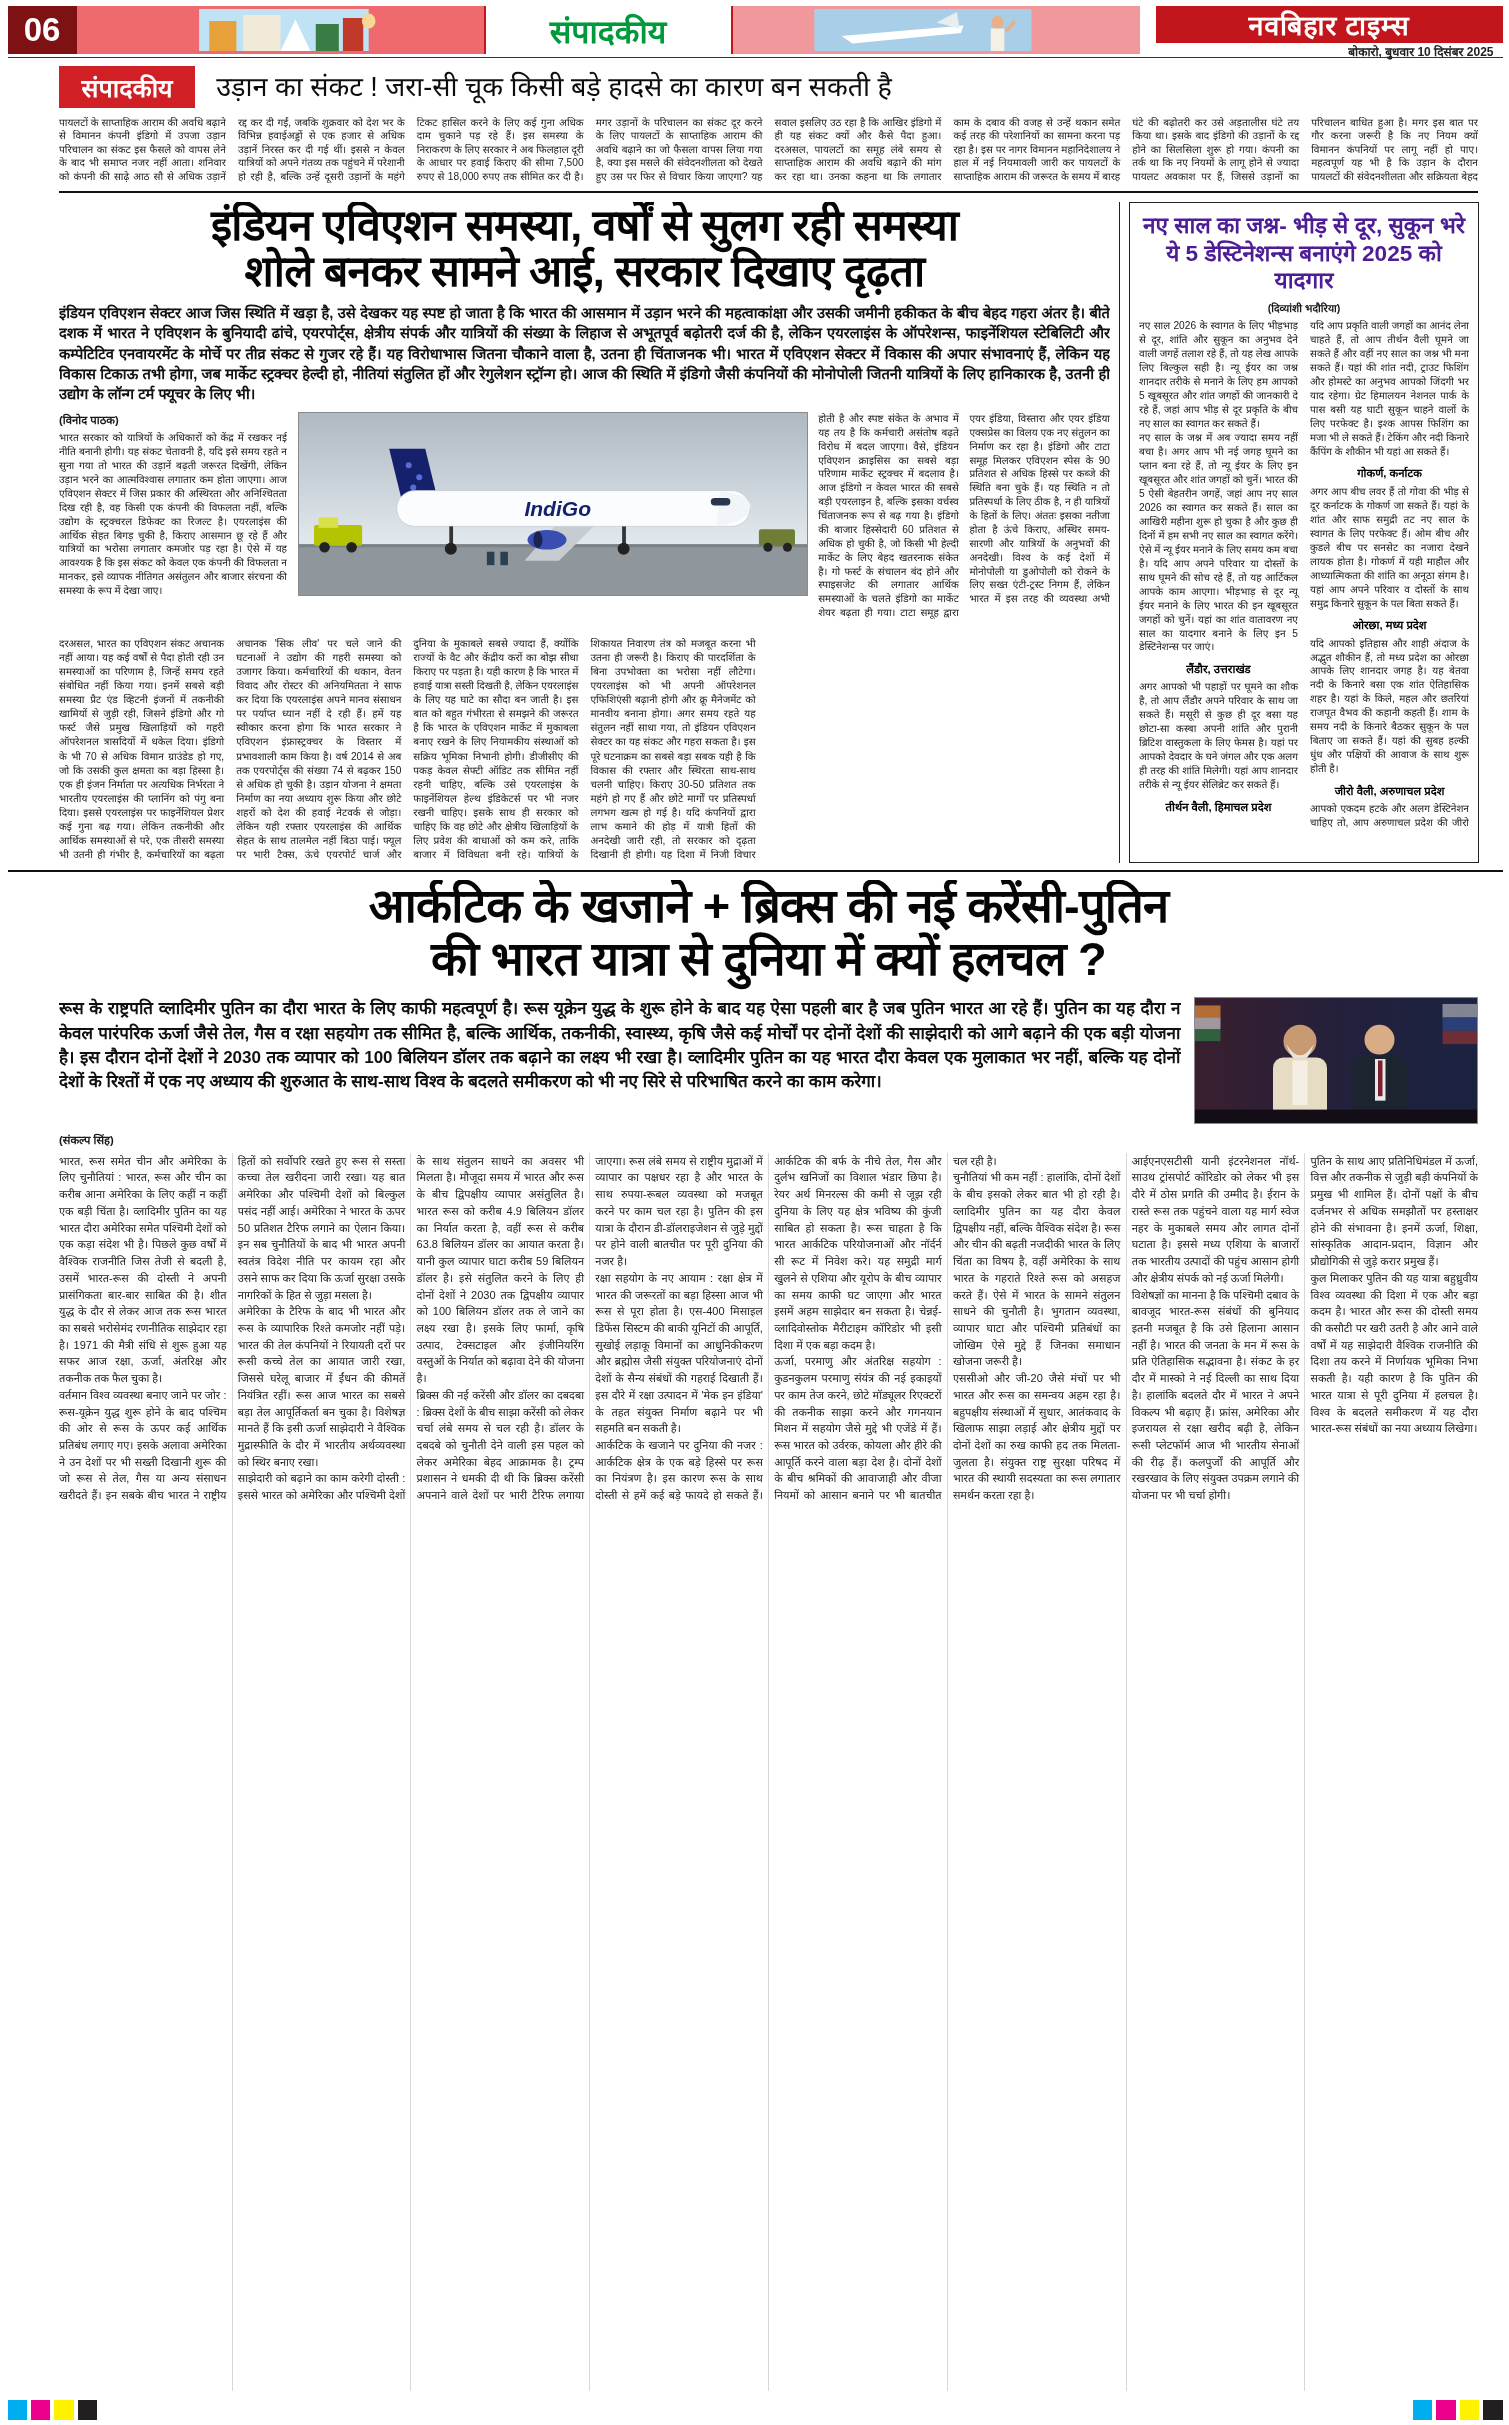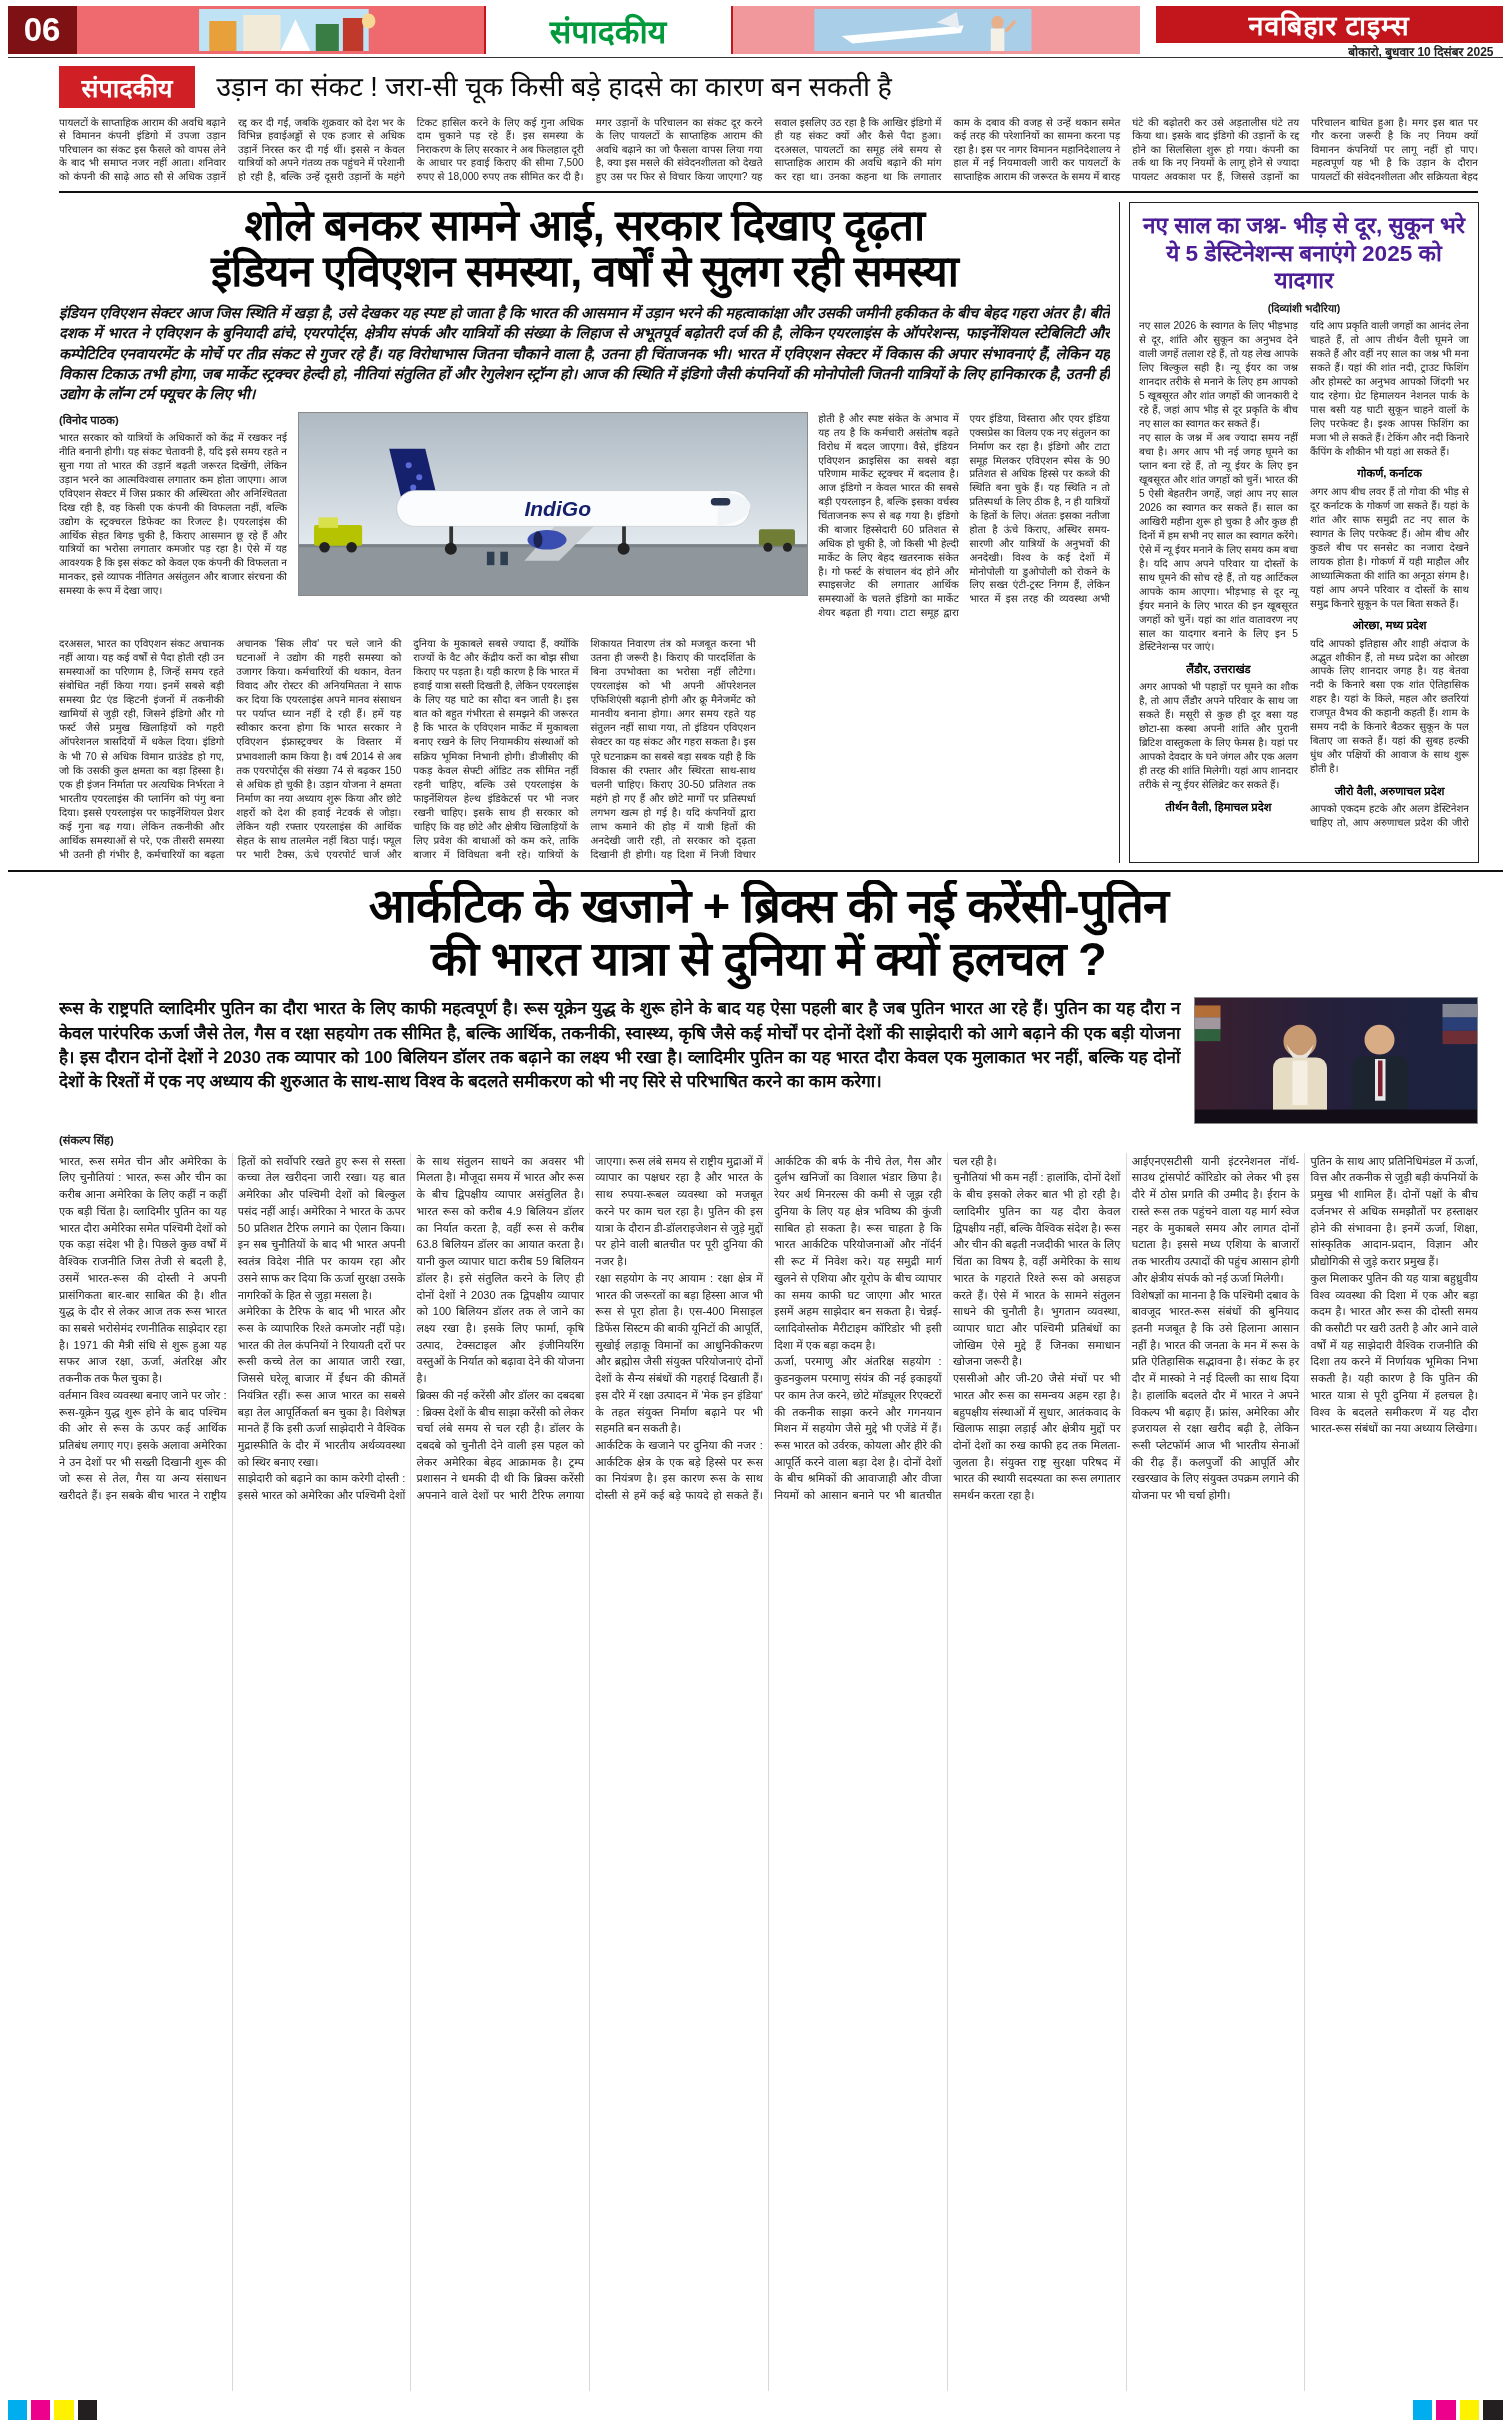--- a/index.html
+++ b/index.html
@@ -29,21 +29,21 @@
   .editorial { position:absolute; top:66px; left:59px; right:32px; height:127px; border-bottom:2.3px solid #111; }
   .ed-head { display:flex; align-items:center; gap:21px; height:42px; }
   .ed-label { background:#d11f26; color:#fff; font-size:25px; font-weight:700; padding:3.8px 22.6px; flex:0 0 auto; }
   .ed-headline { font-size:27px; font-weight:400; color:#0d0d0d; flex:1; line-height:1.05; }
   .ed-body { margin-top:7.5px; height:72px; overflow:hidden; column-count:8; column-gap:12px;
     column-fill:auto; font-size:10.2px; line-height:1.33; text-align:justify; color:#222; }
 
   
   .main-art { position:absolute; top:202px; left:59px; width:1051px; height:661px; overflow:hidden; }
   .m-h1 { text-align:center; font-size:43px; font-weight:700; line-height:1.07; letter-spacing:-0.8px; color:#050505; }
-  .m-intro { margin-top:9px; font-size:14.7px; font-weight:700; line-height:1.38; text-align:justify; color:#111;font-style:italic; }
+  .m-intro { margin-top:9px; font-size:14.7px; font-weight:700; line-height:1.38; text-align:justify; color:#111; }
   .m-media { display:flex; gap:10.6px; height:216px; margin-top:7.5px;justify-content:center; }
   .m-colA { width:228px; display:flex; flex-direction:column; }
   .m-byline { font-size:11.3px; font-weight:700; margin-bottom:4.5px; }
   .m-left { flex:1; overflow:hidden; font-size:10.2px; line-height:1.36; text-align:justify; }
   .m-photo { width:510px; height:184px; flex:0 0 auto; border:0.8px solid #8a8a8a; background:#cfd6da; overflow:hidden; }
   .m-photo svg { display:block; width:100%; height:100%; }
   .m-colB { flex:1; column-count:2; column-gap:10.6px; column-fill:auto; overflow:hidden;
     font-size:10.2px; line-height:1.36; text-align:justify; }
   .m-bottom { margin-top:9px; height:266px; column-count:6; column-gap:12px; column-fill:auto;
     overflow:hidden; font-size:10.2px; line-height:1.38; text-align:justify; }
@@ -125,22 +125,22 @@
 
   <section class="editorial">
     <div class="ed-head">
       <div class="ed-label">संपादकीय</div>
       <h2 class="ed-headline">उड़ान का संकट ! जरा-सी चूक किसी बड़े हादसे का कारण बन सकती है</h2>
     </div>
     <div class="ed-body">पायलटों के साप्ताहिक आराम की अवधि बढ़ाने से विमानन कंपनी इंडिगो में उपजा उड़ान परिचालन का संकट इस फैसले को वापस लेने के बाद भी समाप्त नजर नहीं आता। शनिवार को कंपनी की साढ़े आठ सौ से अधिक उड़ानें रद्द कर दी गईं, जबकि शुक्रवार को देश भर के विभिन्न हवाईअड्डों से एक हजार से अधिक उड़ानें निरस्त कर दी गई थीं। इससे न केवल यात्रियों को अपने गंतव्य तक पहुंचने में परेशानी हो रही है, बल्कि उन्हें दूसरी उड़ानों के महंगे टिकट हासिल करने के लिए कई गुना अधिक दाम चुकाने पड़ रहे हैं। इस समस्या के निराकरण के लिए सरकार ने अब फिलहाल दूरी के आधार पर हवाई किराए की सीमा 7,500 रुपए से 18,000 रुपए तक सीमित कर दी है। मगर उड़ानों के परिचालन का संकट दूर करने के लिए पायलटों के साप्ताहिक आराम की अवधि बढ़ाने का जो फैसला वापस लिया गया है, क्या इस मसले की संवेदनशीलता को देखते हुए उस पर फिर से विचार किया जाएगा? यह सवाल इसलिए उठ रहा है कि आखिर इंडिगो में ही यह संकट क्यों और कैसे पैदा हुआ। दरअसल, पायलटों का समूह लंबे समय से साप्ताहिक आराम की अवधि बढ़ाने की मांग कर रहा था। उनका कहना था कि लगातार काम के दबाव की वजह से उन्हें थकान समेत कई तरह की परेशानियों का सामना करना पड़ रहा है। इस पर नागर विमानन महानिदेशालय ने हाल में नई नियमावली जारी कर पायलटों के साप्ताहिक आराम की जरूरत के समय में बारह घंटे की बढ़ोतरी कर उसे अड़तालीस घंटे तय किया था। इसके बाद इंडिगो की उड़ानों के रद्द होने का सिलसिला शुरू हो गया। कंपनी का तर्क था कि नए नियमों के लागू होने से ज्यादा पायलट अवकाश पर हैं, जिससे उड़ानों का परिचालन बाधित हुआ है। मगर इस बात पर गौर करना जरूरी है कि नए नियम क्यों विमानन कंपनियों पर लागू नहीं हो पाए। महत्वपूर्ण यह भी है कि उड़ान के दौरान पायलटों की संवेदनशीलता और सक्रियता बेहद महत्वपूर्ण होती है, जरा-सी चूक किसी बड़े हादसे का कारण बन सकती है। ऐसे में उनके पूरी तरह स्वस्थ रहने के लिए उन्हें जरूरी आराम की सुविधा का पहलू भी अहम है। एक और समस्या है जो उड़ानों के संकट के बीच अक्सर हवाई यात्रियों को परेशानी और चिंता में डाल देती है, वह है किराए में अचानक बहुत ज्यादा बढ़ोतरी। यह इसलिए है, क्योंकि विमानन कंपनियों पर किराए की सीमा को लेकर कोई स्पष्ट नियम लागू नहीं है। इसी कारण शनिवार को एक तरफ की यात्रा के लिए 'इकोनॉमी' श्रेणी के हवाई टिकट की कीमत नब्बे हजार रुपए तक पहुंच गई।</div>
   </section>
 
   <section class="main-art">
+    <h1 class="m-h1">इंडियन एविएशन समस्या, वर्षों से सुलग रही समस्या</h1>
     <h1 class="m-h1">शोले बनकर सामने आई, सरकार दिखाए दृढ़ता</h1>
-    <h1 class="m-h1">इंडियन एविएशन समस्या, वर्षों से सुलग रही समस्या</h1>
     <p class="m-intro">इंडियन एविएशन सेक्टर आज जिस स्थिति में खड़ा है, उसे देखकर यह स्पष्ट हो जाता है कि भारत की आसमान में उड़ान भरने की महत्वाकांक्षा और उसकी जमीनी हकीकत के बीच बेहद गहरा अंतर है। बीते दशक में भारत ने एविएशन के बुनियादी ढांचे, एयरपोर्ट्स, क्षेत्रीय संपर्क और यात्रियों की संख्या के लिहाज से अभूतपूर्व बढ़ोतरी दर्ज की है, लेकिन एयरलाइंस के ऑपरेशन्स, फाइनेंशियल स्टेबिलिटी और कम्पेटिटिव एनवायरमेंट के मोर्चे पर तीव्र संकट से गुजर रहे हैं। यह विरोधाभास जितना चौकाने वाला है, उतना ही चिंताजनक भी। भारत में एविएशन सेक्टर में विकास की अपार संभावनाएं हैं, लेकिन यह विकास टिकाऊ तभी होगा, जब मार्केट स्ट्रक्चर हेल्दी हो, नीतियां संतुलित हों और रेगुलेशन स्ट्रॉन्ग हो। आज की स्थिति में इंडिगो जैसी कंपनियों की मोनोपोली जितनी यात्रियों के लिए हानिकारक है, उतनी ही उद्योग के लॉन्ग टर्म फ्यूचर के लिए भी।</p>
 
     <div class="m-media">
       <div class="m-colA">
         <div class="m-byline">(विनोद पाठक)</div>
         <div class="m-left">भारत सरकार को यात्रियों के अधिकारों को केंद्र में रखकर नई नीति बनानी होगी। यह संकट चेतावनी है, यदि इसे समय रहते न सुना गया तो भारत की उड़ानें बढ़ती जरूरत दिखेंगी, लेकिन उड़ान भरने का आत्मविश्वास लगातार कम होता जाएगा। आज एविएशन सेक्टर में जिस प्रकार की अस्थिरता और अनिश्चितता दिख रही है, वह किसी एक कंपनी की विफलता नहीं, बल्कि उद्योग के स्ट्रक्चरल डिफेक्ट का रिजल्ट है। एयरलाइंस की आर्थिक सेहत बिगड़ चुकी है, किराए आसमान छू रहे हैं और यात्रियों का भरोसा लगातार कमजोर पड़ रहा है। ऐसे में यह आवश्यक है कि इस संकट को केवल एक कंपनी की विफलता न मानकर, इसे व्यापक नीतिगत असंतुलन और बाजार संरचना की समस्या के रूप में देखा जाए।</div>
       </div>
 
       <figure class="m-photo">
         <svg viewBox="0 0 676 244" preserveAspectRatio="none">

